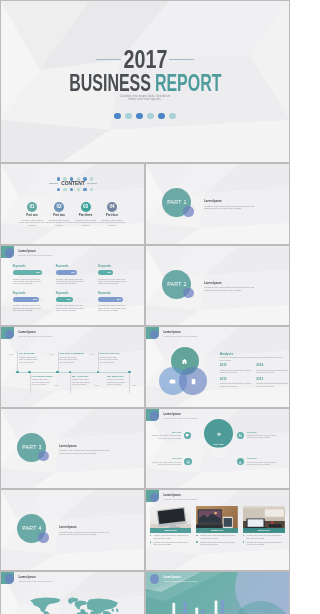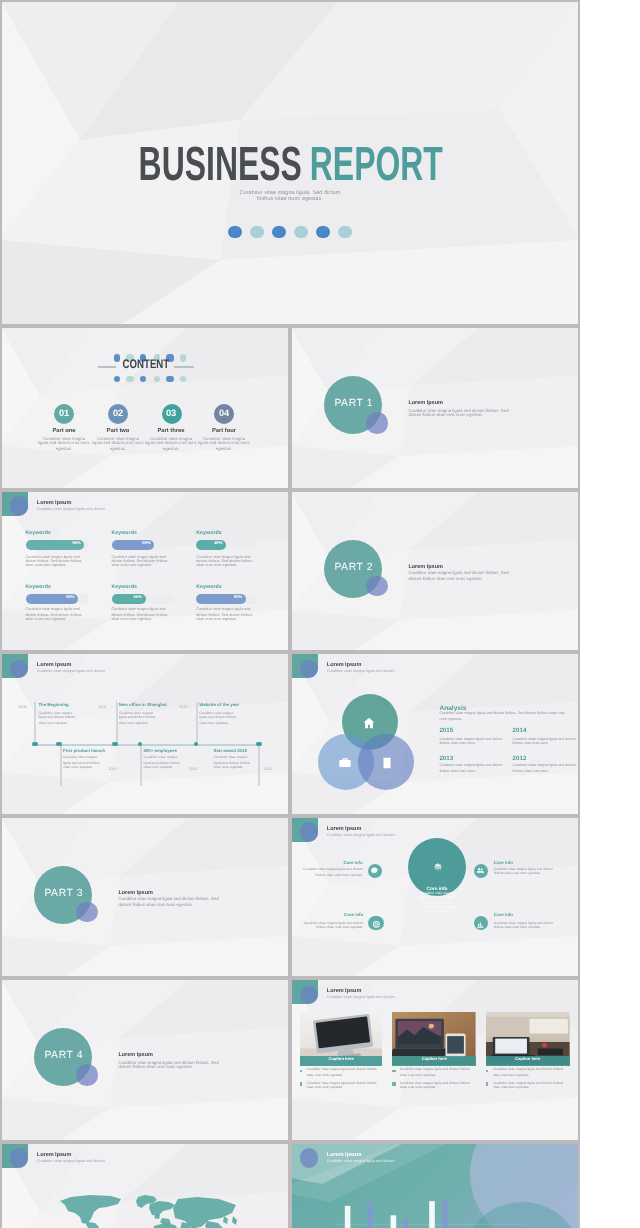--- a/index.html
+++ b/index.html
@@ -119,20 +119,25 @@
       <rect width="290" height="163" fill="#f2f2f3"></rect>
       <polygon points="0,0 90,0 40,70" fill="#eeeeef"></polygon>
       <polygon points="90,0 170,0 120,60 40,70" fill="#e9e9ec"></polygon>
       <polygon points="170,0 290,0 250,55 120,60" fill="#f0f0f2"></polygon>
       <polygon points="0,0 40,70 0,120" fill="#f5f5f6"></polygon>
       <polygon points="40,70 120,60 110,130 0,120" fill="#f2f2f3"></polygon>
       <polygon points="120,60 250,55 290,120 110,130" fill="#ededef"></polygon>
       <polygon points="0,120 110,130 60,163 0,163" fill="#eaeaec"></polygon>
       <polygon points="110,130 290,120 290,163 60,163" fill="#f4f4f5"></polygon>
     </svg>
+    <div class="cov-year-row">
+      <span class="cov-rule lft"></span>
+      <span class="cov-year"><span>2017</span></span>
+      <span class="cov-rule rgt"></span>
+    </div>
     <div class="cov-title"><span class="inner"><span class="t-dark">BUSINESS</span><span class="t-sp">&nbsp;</span><span class="t-teal">REPORT</span></span></div>
     <div class="cov-sub a">Curabitur vitae magna ligula. Sed dictum</div>
     <div class="cov-sub b">finibus vitae nunc egestas.</div>
     <div class="cov-dots">
       <i class="d1"></i>
         <i class="d2"></i>
         <i class="d1"></i>
         <i class="d2"></i>
         <i class="d1"></i>
         <i class="d2"></i>

